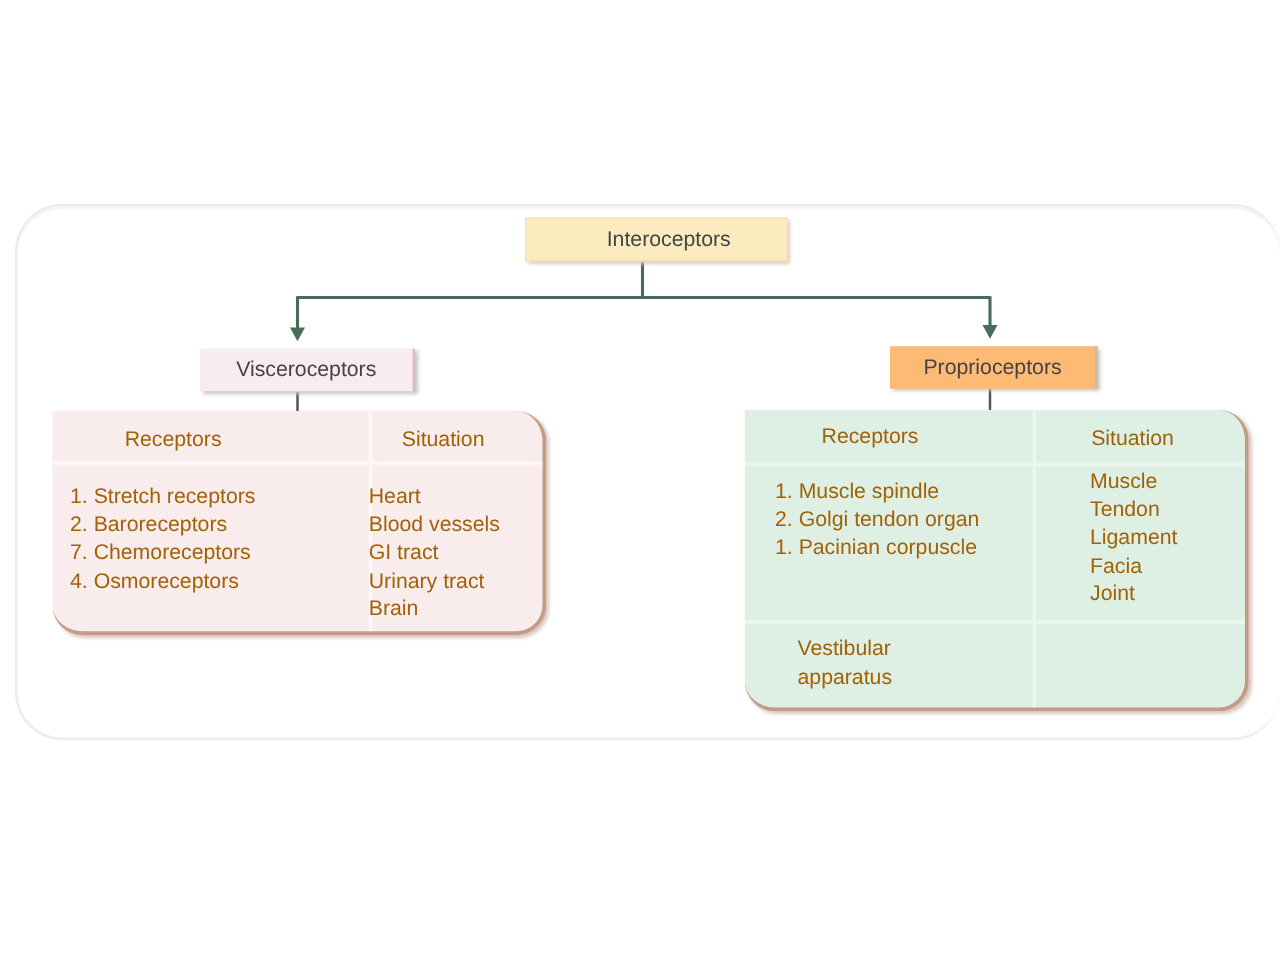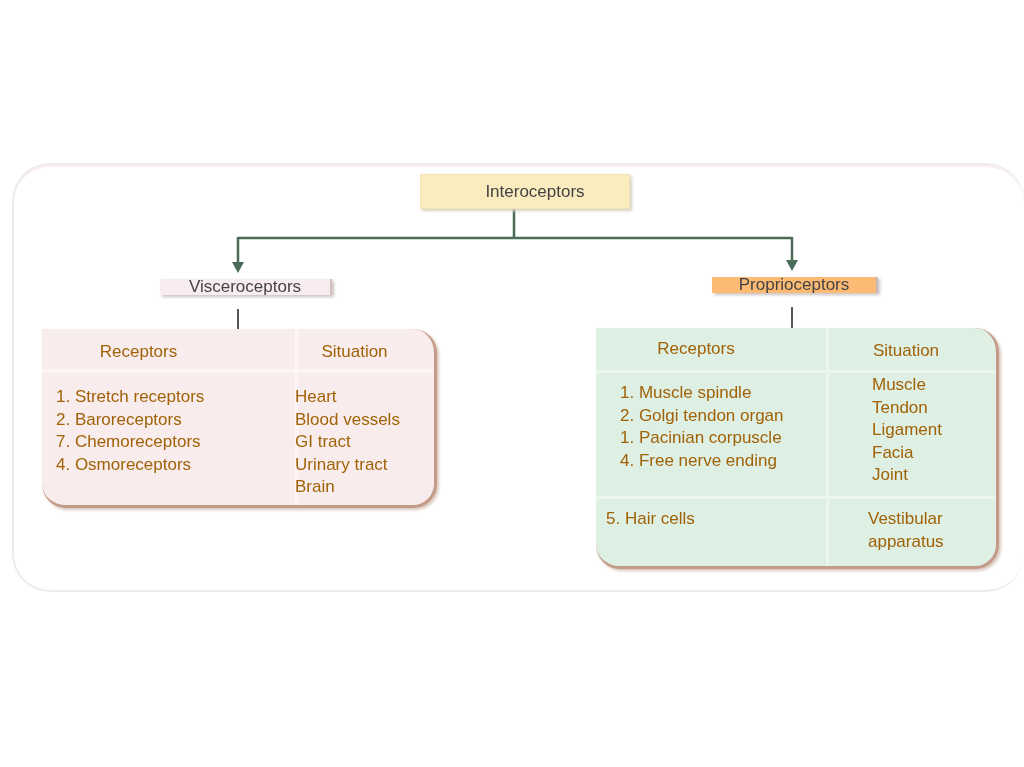--- a/index.html
+++ b/index.html
@@ -5,21 +5,21 @@
   html, body { margin:0; padding:0; }
   body { width:1024px; height:767px; background:#ffffff; position:relative; overflow:hidden;
          font-family:"Liberation Sans", sans-serif; color:#3d3d3d; }
   .frame { position:absolute; left:12px; top:163px; width:1010px; height:425px;
            border:2px solid #ececec; border-radius:38px; border-right:none;
            box-shadow: inset 0 2px 0 #fbeef0; }
   .root-box { position:absolute; left:420px; top:174px; width:188px; height:33px;
               background:#fbecc0; box-shadow: 2px 2px 3px #d8d0c0; border:1px solid #f1e2b8;
               display:flex; align-items:center; justify-content:center; font-size:17px; color:#444;padding-left:20px; }
   svg.connectors { position:absolute; left:0; top:0; }
-  .cat-box { position:absolute; height:16px; display:flex; align-items:center; justify-content:center;
+  .cat-box { position:absolute; height:34px; display:flex; align-items:center; justify-content:center;
              font-size:17px; color:#444; box-shadow: 2px 2px 3px #c9c3c3; }
   .cat-visc { left:160px; top:279px; width:170px; background:#f9ecee; border-right:2px solid #d7bfc2; }
   .cat-prop { left:712px; top:277px; width:164px; background:#fdba74; border-right:2px solid #c9b8b8; }
   .table { position:absolute; border-radius:0 24px 24px 24px; overflow:hidden;
            border-right:3px solid #c49a88; border-bottom:3px solid #c49a88;
            box-shadow: 2px 2px 3px #d9c7bd; }
   .table-visc { left:42px; top:329px; width:392px; height:176px; background:#f8eced; }
   .table-prop { left:596px; top:328px; width:400px; height:238px; background:#deefe4; }
   .row { position:absolute; left:0; right:0; display:flex; }
   .cell { box-sizing:border-box; font-size:17px; line-height:22.5px; color:#a16207; }
@@ -90,32 +90,28 @@
   <div class="divider-h" style="top:168px;"></div>
   <div class="row hdr" style="top:10px;">
     <div class="cell" style="width:230px; padding-right:30px;">Receptors</div>
     <div class="cell" style="width:170px; padding-right:10px; padding-top:2px;">Situation</div>
   </div>
   <div class="row" style="top:46px;">
     <ul class="cell" style="width:230px; padding-left:24px; padding-top:8px;">
       <li>1. Muscle spindle</li>
       <li>2. Golgi tendon organ</li>
       <li>1. Pacinian corpuscle</li>
-      <li>4. Free nerve ending</li>
     </ul>
     <ul class="cell" style="width:170px; padding-left:46px; padding-top:0px;">
       <li>Muscle</li>
       <li>Tendon</li>
       <li>Ligament</li>
       <li>Facia</li>
       <li>Joint</li>
     </ul>
   </div>
   <div class="row" style="top:180px;">
-    <ul class="cell" style="width:230px; padding-left:10px;">
-      <li>5. Hair cells</li>
-    </ul>
     <ul class="cell" style="width:170px; padding-left:42px;">
       <li>Vestibular</li>
       <li>apparatus</li>
     </ul>
   </div>
 </div>
 
 </body></html>

